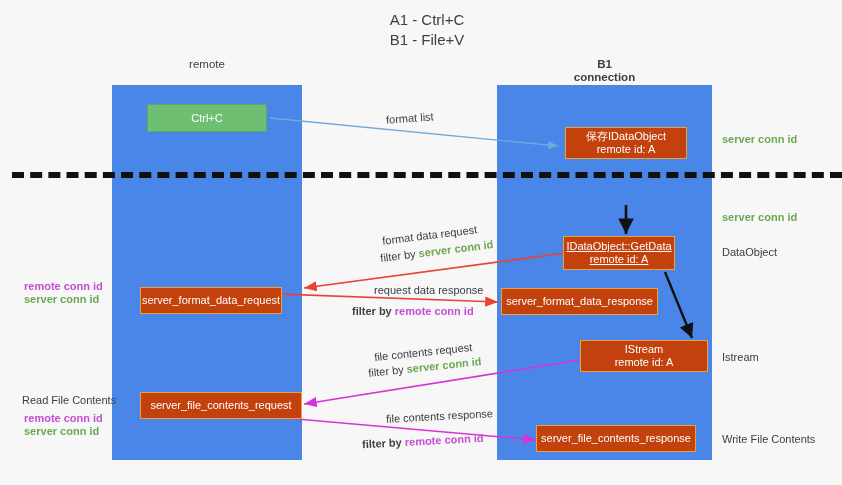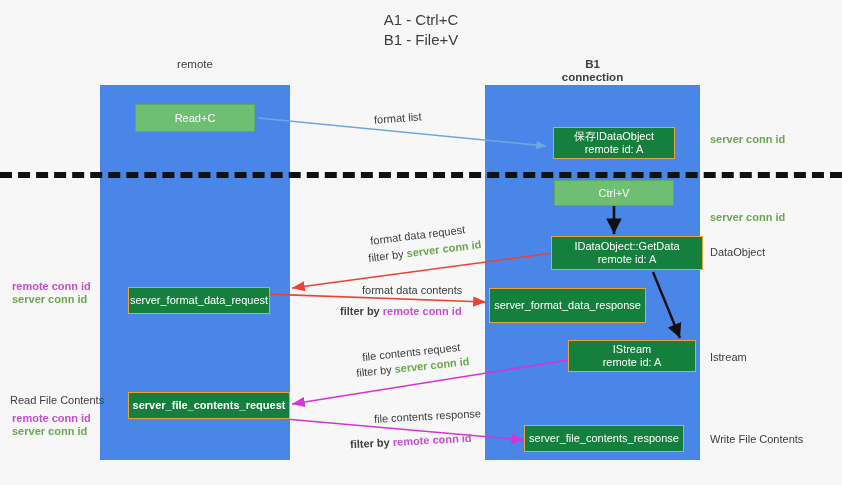--- a/index.html
+++ b/index.html
@@ -4,21 +4,21 @@
 <style>
   html,body{margin:0;padding:0;}
   body{
     width:842px;height:485px;
     background:#f7f7f7;
     font-family:"Liberation Sans","DejaVu Sans",sans-serif;
     overflow:hidden;
     position:relative;
     color:#3c4043;
   }
-  #stage{position:absolute;inset:0;}
+  #stage{position:absolute;inset:0;margin-left:12px;}
 
   
   .title{
     position:absolute;left:0;right:0;top:10px;
     text-align:center;font-size:15px;line-height:20px;color:#3c4043;
   }
 
   
   .col-head{
     position:absolute;text-align:center;font-size:11.5px;line-height:13px;color:#3c4043;
@@ -27,21 +27,21 @@
   
   .lane{position:absolute;background:#4a86e8;}
 
   
   .box{
     position:absolute;box-sizing:border-box;
     display:flex;flex-direction:column;align-items:center;justify-content:center;
     color:#ffffff;font-size:11px;line-height:13px;text-align:center;
   }
   .box.green{background:#6aa84f;background:#6fbf73;border:1px solid #5fa968;}
-  .box.orange{background:#15803d;border:1px solid #e8a33d;}
+  .box.orange{background:#c2410c;border:1px solid #e8a33d;}
   .box .l2{font-size:11px;}
 
   
   .side-label{position:absolute;font-size:11px;line-height:14px;white-space:nowrap;}
   .green-t{color:#6aa84f;font-weight:bold;}
   .magenta-t{color:#c64ed0;font-weight:bold;}
   .plain-t{color:#3c4043;}
 
   
   .edge-label{
@@ -103,68 +103,65 @@
     <line x1="553" y1="253" x2="292" y2="288" stroke="#ea4335" stroke-width="1.6" marker-end="url(#ah-red)"></line>
 
     <line x1="128" y1="289" x2="486" y2="302" stroke="#ea4335" stroke-width="1.6" marker-end="url(#ah-red)"></line>
 
     <line x1="568" y1="360" x2="292" y2="404" stroke="#d633d6" stroke-width="1.6" marker-end="url(#ah-mag)"></line>
 
     <line x1="160" y1="408" x2="524" y2="440" stroke="#d633d6" stroke-width="1.6" marker-end="url(#ah-mag)"></line>
   </svg>
 
   <div class="box green" style="left:135px;top:104px;width:120px;height:28px;">
-    <span>Read+C</span>
+    <span>Ctrl+C</span>
   </div>
 
   <div class="box orange" style="left:553px;top:127px;width:122px;height:32px;">
     <span>保存IDataObject</span>
     <span class="l2">remote id: A</span>
   </div>
 
-  <div class="box green" style="left:554px;top:180px;width:120px;height:26px;">
-    <span>Ctrl+V</span>
-  </div>
 
-  <div class="box orange" style="left:551px;top:236px;width:152px;height:34px;">
+  <div class="box orange" style="left:551px;top:236px;width:112px;height:34px;text-decoration:underline;">
     <span>IDataObject::GetData</span>
     <span class="l2">remote id: A</span>
   </div>
 
   <div class="box orange" style="left:568px;top:340px;width:128px;height:32px;">
     <span>IStream</span>
     <span class="l2">remote id: A</span>
   </div>
 
   <div class="box orange" style="left:128px;top:287px;width:142px;height:27px;">
     <span>server_format_data_request</span>
   </div>
 
-  <div class="box orange" style="left:489px;top:288px;width:157px;height:35px;">
+  <div class="box orange" style="left:489px;top:288px;width:157px;height:27px;">
     <span>server_format_data_response</span>
   </div>
 
-  <div class="box orange" style="left:128px;top:392px;width:162px;height:27px;font-weight:bold;">
+  <div class="box orange" style="left:128px;top:392px;width:162px;height:27px;">
     <span>server_file_contents_request</span>
   </div>
 
   <div class="box orange" style="left:524px;top:425px;width:160px;height:27px;">
     <span>server_file_contents_response</span>
   </div>
 
   <div class="divider" style="top:172px;"></div>
 
   <div class="edge-label" style="left:374px;top:111px;transform:rotate(-4deg);">format list</div>
 
   <div class="edge-label" style="left:370px;top:228px;transform:rotate(-7deg);">format data request</div>
   <div class="edge-label" style="left:368px;top:244px;transform:rotate(-7deg);">
     <span>filter by </span><b class="green-t">server conn id</b>
   </div>
 
-  <div class="edge-label" style="left:362px;top:283px;">format data contents</div>
+  <div class="edge-label" style="left:362px;top:283px;">request data response</div>
   <div class="edge-label" style="left:340px;top:304px;">
     <b>filter by </b><b class="magenta-t">remote conn id</b>
   </div>
 
   <div class="edge-label" style="left:362px;top:345px;transform:rotate(-6deg);">file contents request</div>
   <div class="edge-label" style="left:356px;top:360px;transform:rotate(-6deg);">
     <span>filter by </span><b class="green-t">server conn id</b>
   </div>
 
   <div class="edge-label" style="left:374px;top:409px;transform:rotate(-3deg);">file contents response</div>

